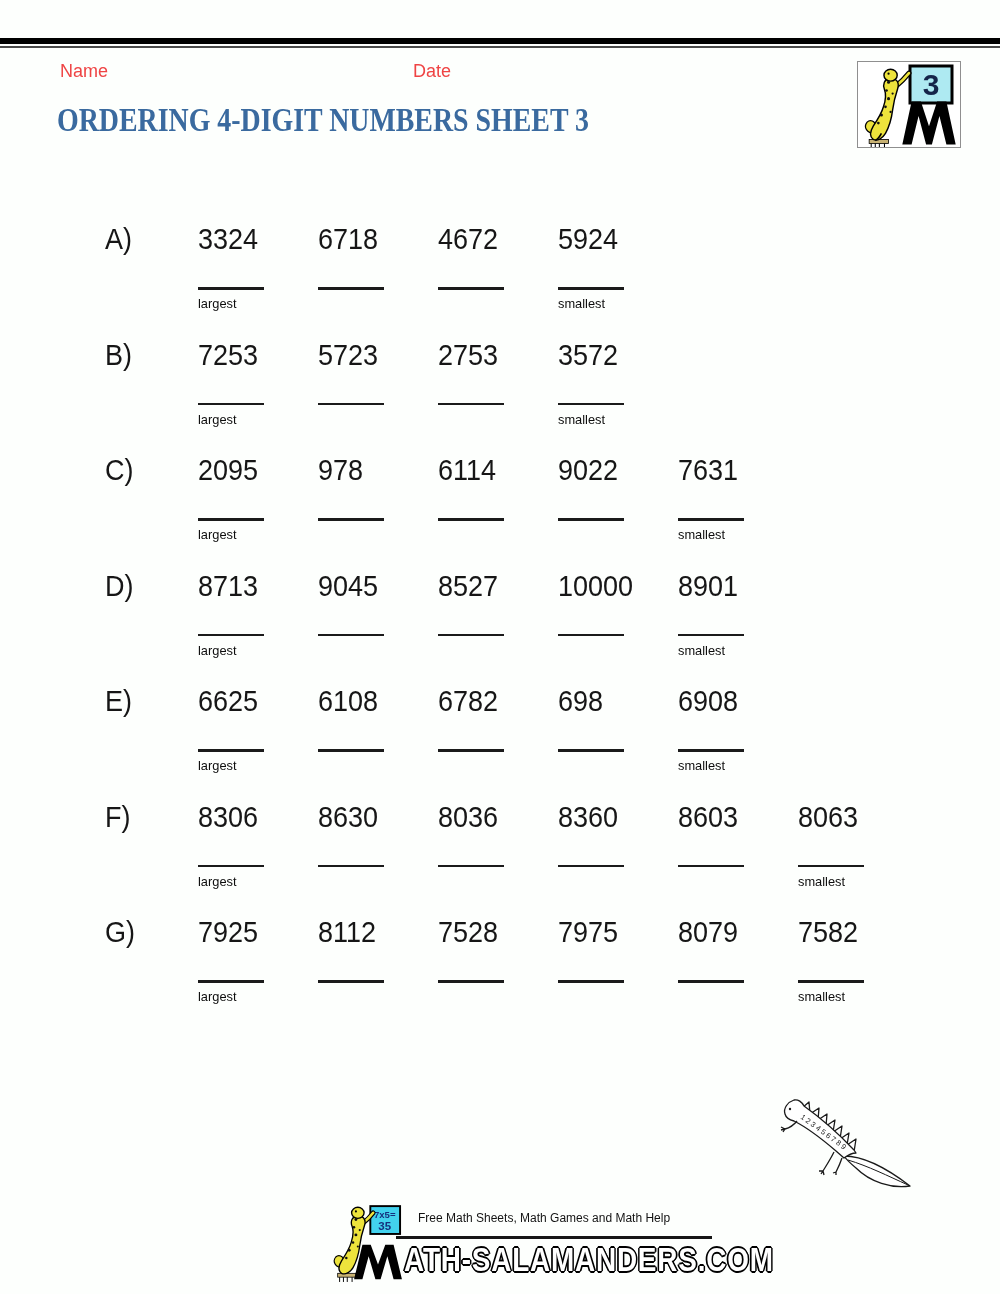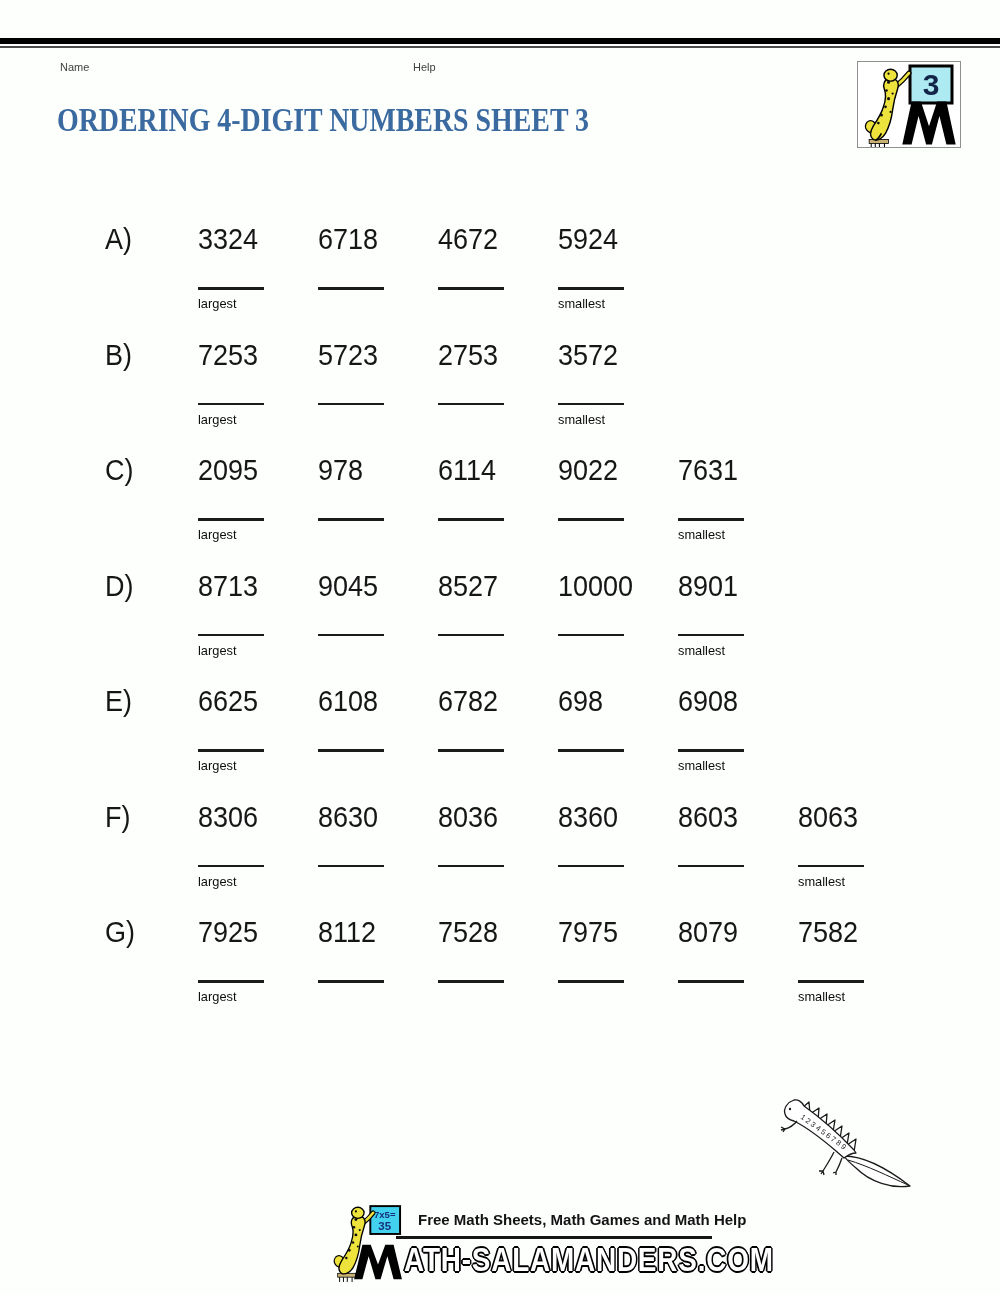--- a/index.html
+++ b/index.html
@@ -2,21 +2,21 @@
 <html><head>
 <meta charset="utf-8">
 <style>
   html,body{margin:0;padding:0;background:#fdfffd;}
   #page{
     position:relative;width:1000px;height:1294px;background:#fdfffd;
     font-family:"Liberation Sans",sans-serif;color:#111;overflow:hidden;
   }
   .topbar{position:absolute;left:0;top:38px;width:1000px;height:6px;background:#000;}
   .topbar-thin{position:absolute;left:0;top:46px;width:1000px;height:2px;background:#4a4a4a;}
-  .meta-label{position:absolute;top:61px;font-size:11px;color:#404040;}
+  .meta-label{position:absolute;top:61px;font-size:18px;color:#ef4444;}
   #name-label{left:60px;}
   #date-label{left:413px;}
   .logo-box{
     position:absolute;left:857px;top:61px;width:104px;height:87px;
     background:#fff;border:1px solid #8f8f8f;box-sizing:border-box;
   }
   .page-title{
     position:absolute;left:57px;top:101px;
     font-family:"Liberation Serif",serif;font-size:34px;font-weight:600;
     color:#3a6a9f;white-space:nowrap;line-height:1.1;
@@ -37,42 +37,42 @@
   .blank{position:absolute;top:63px;width:66px;height:2.5px;background:#1b1b1b;}
   .hint{
     position:absolute;top:72px;font-size:13.5px;color:#0d0d0d;
     transform:scaleX(0.95);transform-origin:left top;white-space:nowrap;
   }
   .artwork{position:absolute;left:778px;top:1094px;width:152px;height:100px;}
   .footer{position:absolute;left:330px;top:1203px;width:400px;height:90px;}
   .mascot-svg{position:absolute;left:0;top:0;width:72px;height:84px;}
   .tagline{
     position:absolute;left:88px;top:8px;width:305px;text-align:left;
-    font-size:15px;font-weight:bold;color:#131313;white-space:nowrap;
+    font-size:12px;font-weight:normal;color:#131313;white-space:nowrap;
   }
   .footer-rule{position:absolute;left:66px;top:33px;width:316px;height:3px;background:#161616;}
   .footer-m{position:absolute;left:22px;top:36px;width:52px;height:46px;}
   .site-text{
     position:absolute;left:74px;top:38px;font-size:34px;font-weight:bold;
     white-space:nowrap;letter-spacing:1px;color:#fff;line-height:1.1;
     transform:scaleX(0.82);transform-origin:left top;
     text-shadow:-2px 0 #000,2px 0 #000,0 -2px #000,0 2px #000,
                 -1px -1px #000,1px -1px #000,-1px 1px #000,1px 1px #000;
   }
 </style>
 </head>
 <body>
 
 <div id="page">
 
   <div class="topbar"></div>
   <div class="topbar-thin"></div>
 
   <span class="meta-label" id="name-label">Name</span>
-  <span class="meta-label" id="date-label">Help</span>
+  <span class="meta-label" id="date-label">Date</span>
 
   <div class="logo-box">
     <svg viewBox="0 0 102 85" width="102" height="85">
 
       <g>
         <rect x="52" y="4" width="42" height="37" fill="#aeeaf2" stroke="#000" stroke-width="3"></rect>
         <text x="73" y="33" font-size="30" font-weight="bold" fill="#15254a" text-anchor="middle" font-family="Liberation Sans, sans-serif">3</text>
       </g>
 
       <g transform="translate(42,37) scale(0.58,0.65)">

